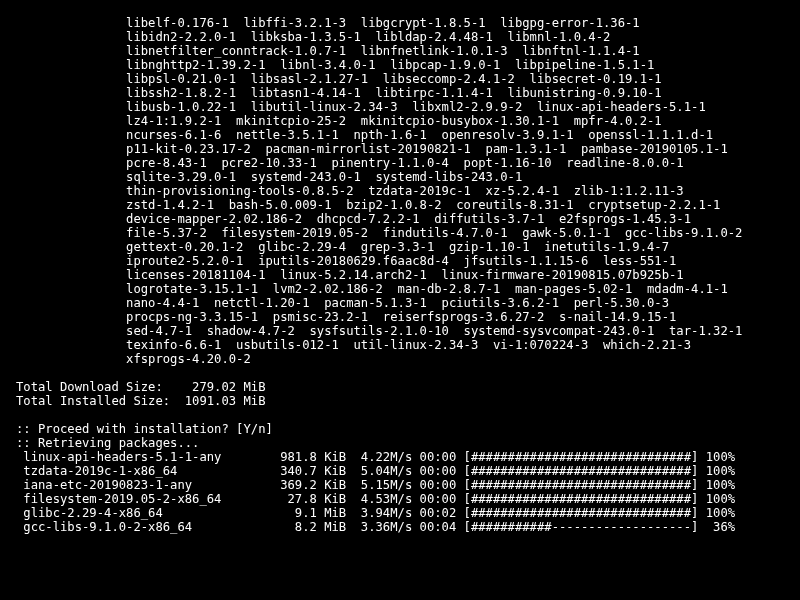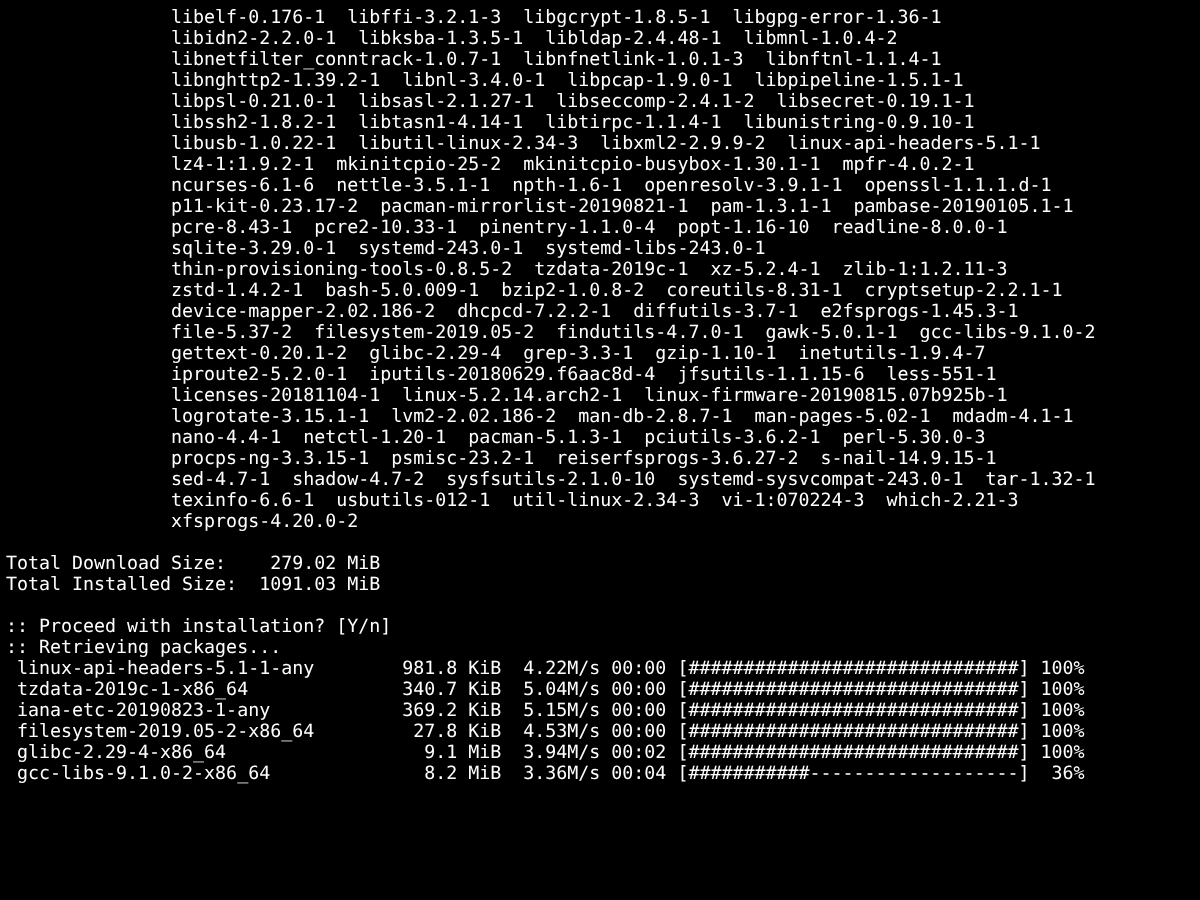--- a/index.html
+++ b/index.html
@@ -10,21 +10,21 @@
     font-family: "Consolas", "Courier New", monospace;
     font-size: 12.2px;
     line-height: 14px;
     width: 800px;
     height: 600px;
     overflow: hidden;
   }
   #t {
     white-space: pre;
     padding: 0;
-    margin: 4px;
+    margin: 16px;
   }
 </style>
 </head>
 <body>
 
 <pre id="t">               libelf-0.176-1  libffi-3.2.1-3  libgcrypt-1.8.5-1  libgpg-error-1.36-1
                libidn2-2.2.0-1  libksba-1.3.5-1  libldap-2.4.48-1  libmnl-1.0.4-2
                libnetfilter_conntrack-1.0.7-1  libnfnetlink-1.0.1-3  libnftnl-1.1.4-1
                libnghttp2-1.39.2-1  libnl-3.4.0-1  libpcap-1.9.0-1  libpipeline-1.5.1-1
                libpsl-0.21.0-1  libsasl-2.1.27-1  libseccomp-2.4.1-2  libsecret-0.19.1-1

